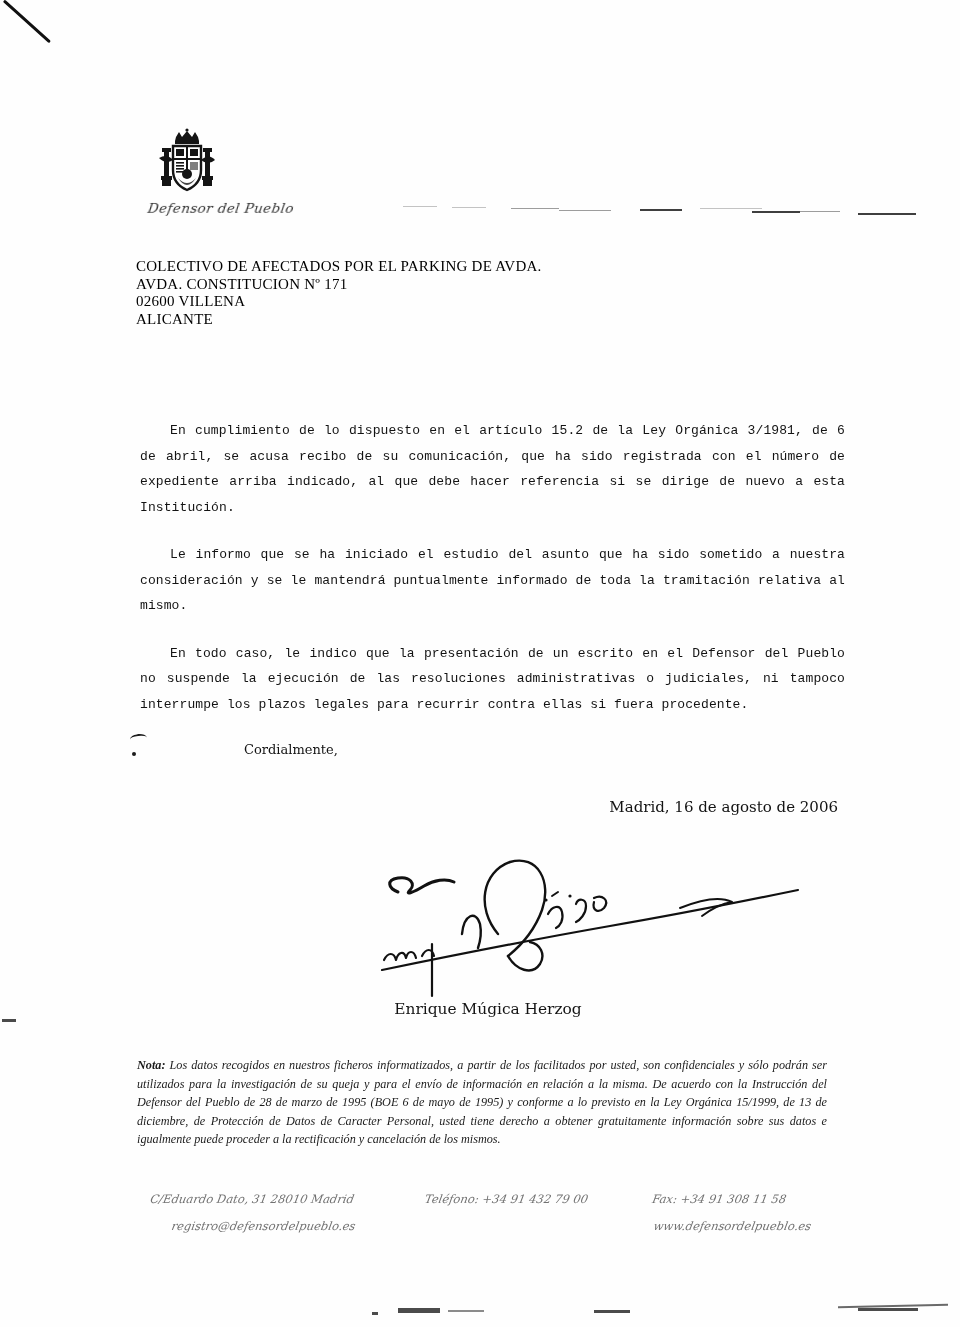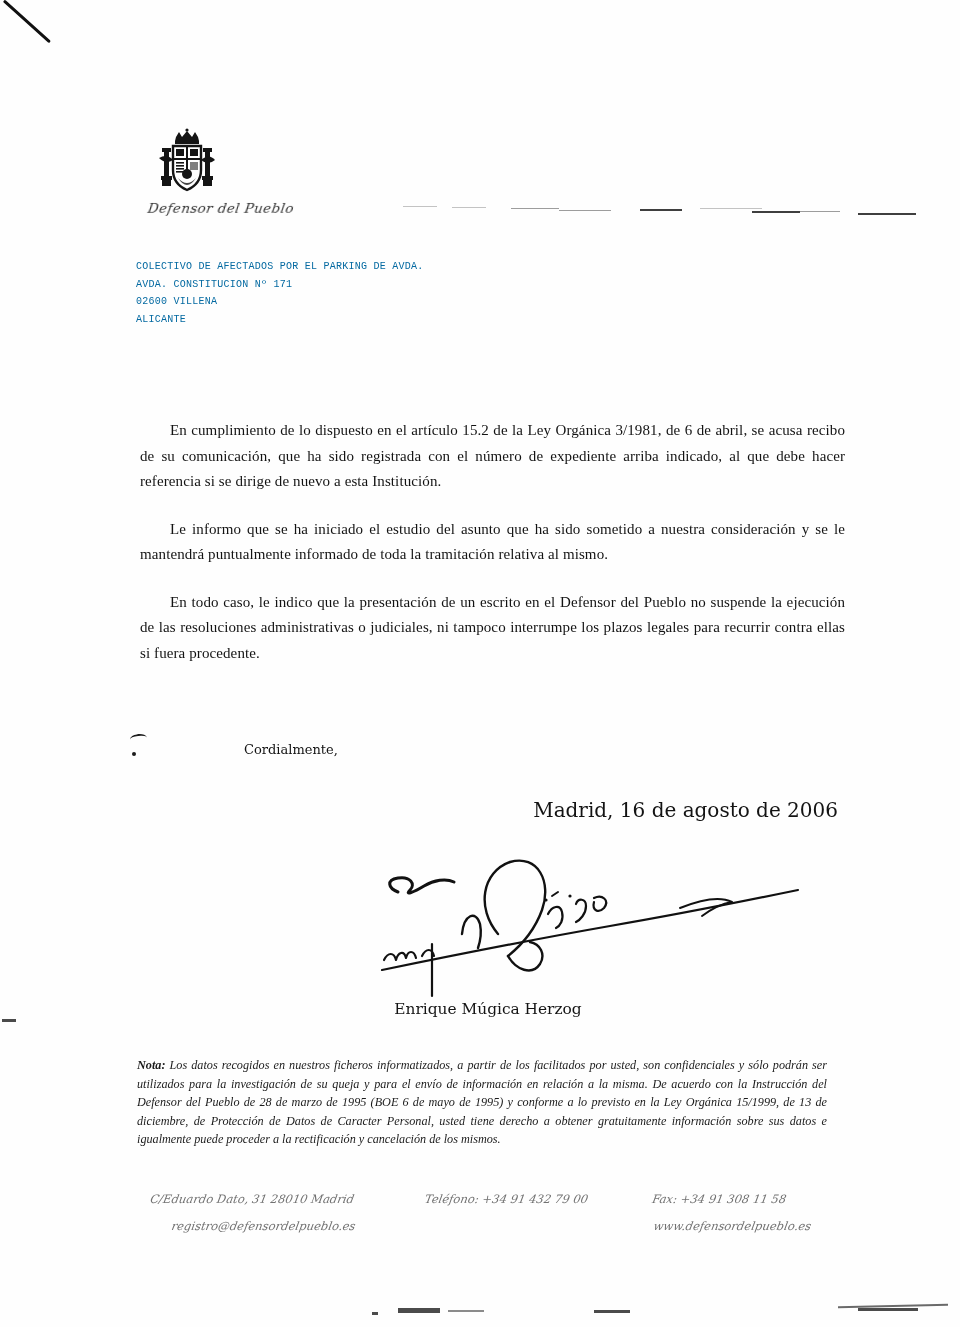--- a/index.html
+++ b/index.html
@@ -66,39 +66,39 @@
     transform: skewX(-9deg);
     filter: blur(.25px);
     opacity: .9;
   }
 
   
   #addressee {
     position: absolute;
     left: 136px;
     top: 258px;
-    font-family: Liberation Mono, monospace;
-    font-size: 10px;
+    font-family: Liberation Serif, serif;
+    font-size: 15px;
     line-height: 17.6px;
     letter-spacing: .25px;
-    color: #0369a1;
+    color: #000000;
   }
   #addressee div { white-space: nowrap; }
 
   
   #body-block {
     position: absolute;
     left: 140px;
     top: 418px;
     width: 705px;
   }
   #body-block p {
     margin: 0 0 22px 0;
-    font-family: Liberation Serif, serif;
-    font-size: 15px;
+    font-family: Liberation Mono, monospace;
+    font-size: 13px;
     line-height: 25.5px;
     text-align: justify;
     text-indent: 30px;
     color: #131313;
     letter-spacing: .1px;
   }
   #body-block p:last-child { margin-bottom: 0; }
 
   #closing {
     position: absolute;
@@ -106,21 +106,21 @@
     top: 742px;
     font-family: "DejaVu Serif", serif;
     font-size: 13px;
     color: #131313;
   }
   #dateline {
     position: absolute;
     right: 122px;
     top: 798px;
     font-family: "DejaVu Serif", serif;
-    font-size: 20px;
+    font-size: 15px;
     color: #131313;
     white-space: nowrap;
     margin-left: 21px;
   }
 
   
   #margin-blip-1 {
     position: absolute; left: 130px; top: 734px;
     width: 17px; height: 7px;
     border-top: 2px solid #1c1c1c;

